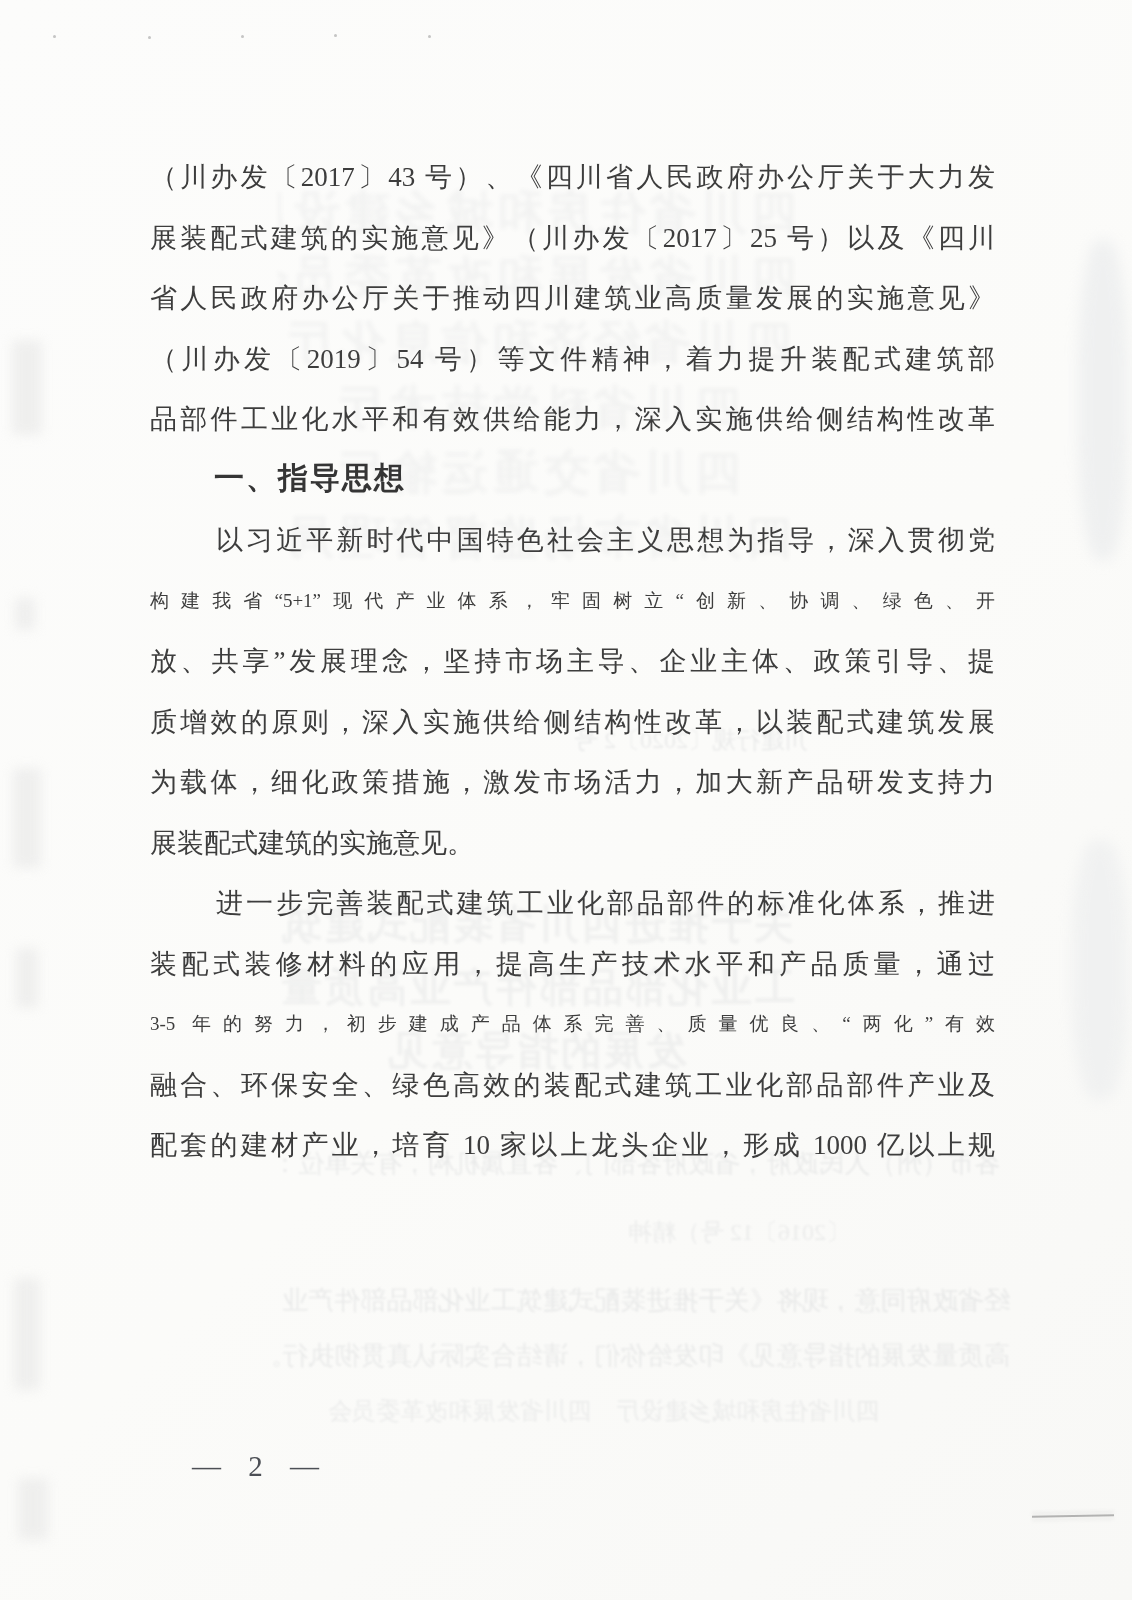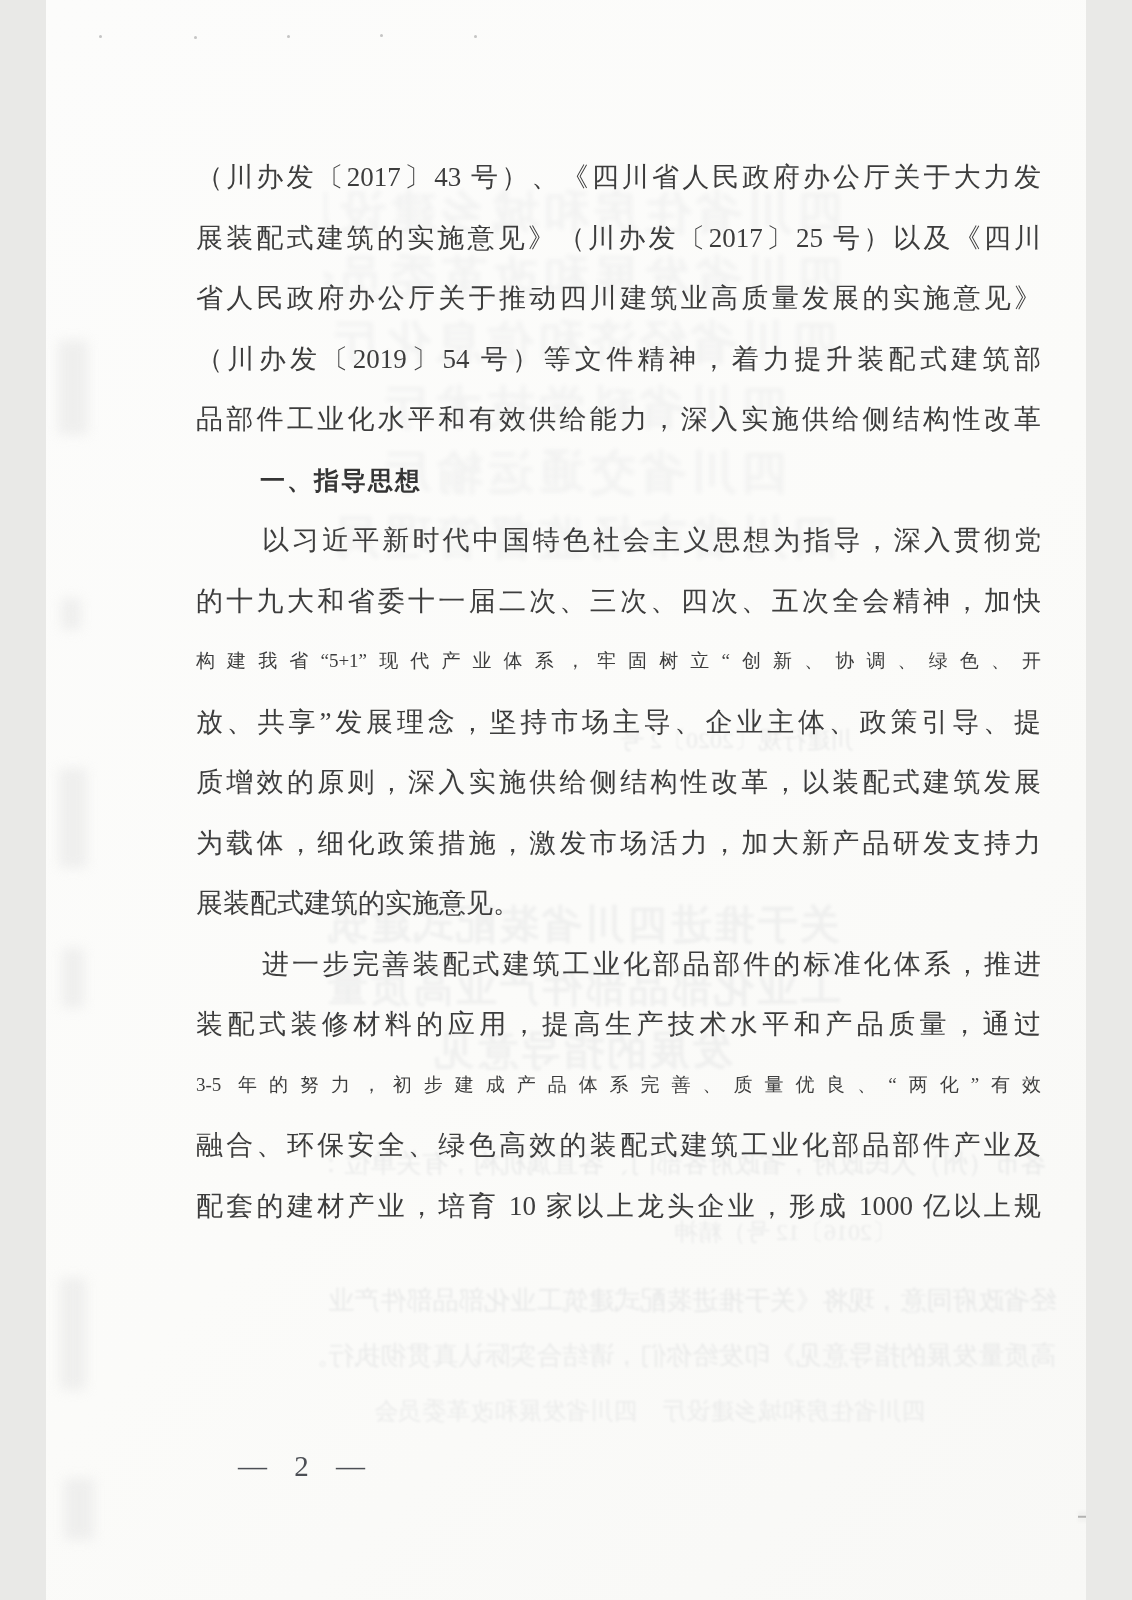--- a/index.html
+++ b/index.html
@@ -2,21 +2,21 @@
 <html><head>
 <meta charset="utf-8">
 <style>
   html,body{margin:0;padding:0;}
   body{
     background:#e9e9e7;
     font-family:"Liberation Serif","DejaVu Serif",serif;
   }
   .page{
     position:relative;
-    width:1040px;height:1600px;
+    width:1132px;height:1600px;
     margin:0 auto;
     background:linear-gradient(135deg,#fcfcfb 0%,#fbfbf9 55%,#f8f8f6 100%);
     overflow:hidden;
   }
 
   
   .ghost{
     position:absolute;
     z-index:1;
     color:#5d6470;
@@ -83,22 +83,22 @@
   .row{
     height:60.5px;line-height:60.5px;
     font-size:27px;color:#3d3d3d;
     overflow:hidden;
   }
   .j{text-align:justify;text-align-last:justify;}
   .i{padding-left:66px;}
   .tight{font-size:19px;}
   .last{white-space:nowrap;}
   .h{
-    font-family:Liberation Sans, sans-serif;
-    font-weight:bold;font-size:25px;color:#353535;
+    font-family:Liberation Mono, monospace;
+    font-weight:bold;font-size:30px;color:#353535;
     padding-left:64px;letter-spacing:2px;white-space:nowrap;
   }
   .footer{
     position:absolute;z-index:3;left:192px;top:1450px;
     font-size:29px;color:#4c4f55;letter-spacing:6px;word-spacing:8px;
     white-space:nowrap;
   }
 </style>
 </head>
 <body>
@@ -141,21 +141,20 @@
   <div class="scratch"></div>
 
   <div class="content">
     <div class="row j">（川办发〔2017〕43 号）、《四川省人民政府办公厅关于大力发</div>
     <div class="row j">展装配式建筑的实施意见》（川办发〔2017〕25 号）以及《四川</div>
     <div class="row j">省人民政府办公厅关于推动四川建筑业高质量发展的实施意见》</div>
     <div class="row j">（川办发〔2019〕54 号）等文件精神，着力提升装配式建筑部</div>
     <div class="row j">品部件工业化水平和有效供给能力，深入实施供给侧结构性改革</div>
     <div class="row h">一、指导思想</div>
     <div class="row j i">以习近平新时代中国特色社会主义思想为指导，深入贯彻党</div>
-    <div class="row j">的十九大和省委十一届二次、三次、四次、五次全会精神，加快</div>
     <div class="row j tight">构建我省“5+1”现代产业体系，牢固树立“创新、协调、绿色、开</div>
     <div class="row j">放、共享”发展理念，坚持市场主导、企业主体、政策引导、提</div>
     <div class="row j">质增效的原则，深入实施供给侧结构性改革，以装配式建筑发展</div>
     <div class="row j">为载体，细化政策措施，激发市场活力，加大新产品研发支持力</div>
     <div class="row last">展装配式建筑的实施意见。</div>
     <div class="row j i">进一步完善装配式建筑工业化部品部件的标准化体系，推进</div>
     <div class="row j">装配式装修材料的应用，提高生产技术水平和产品质量，通过</div>
     <div class="row j tight">3-5 年的努力，初步建成产品体系完善、质量优良、“两化”有效</div>
     <div class="row j">融合、环保安全、绿色高效的装配式建筑工业化部品部件产业及</div>
     <div class="row j">配套的建材产业，培育 10 家以上龙头企业，形成 1000 亿以上规</div>

